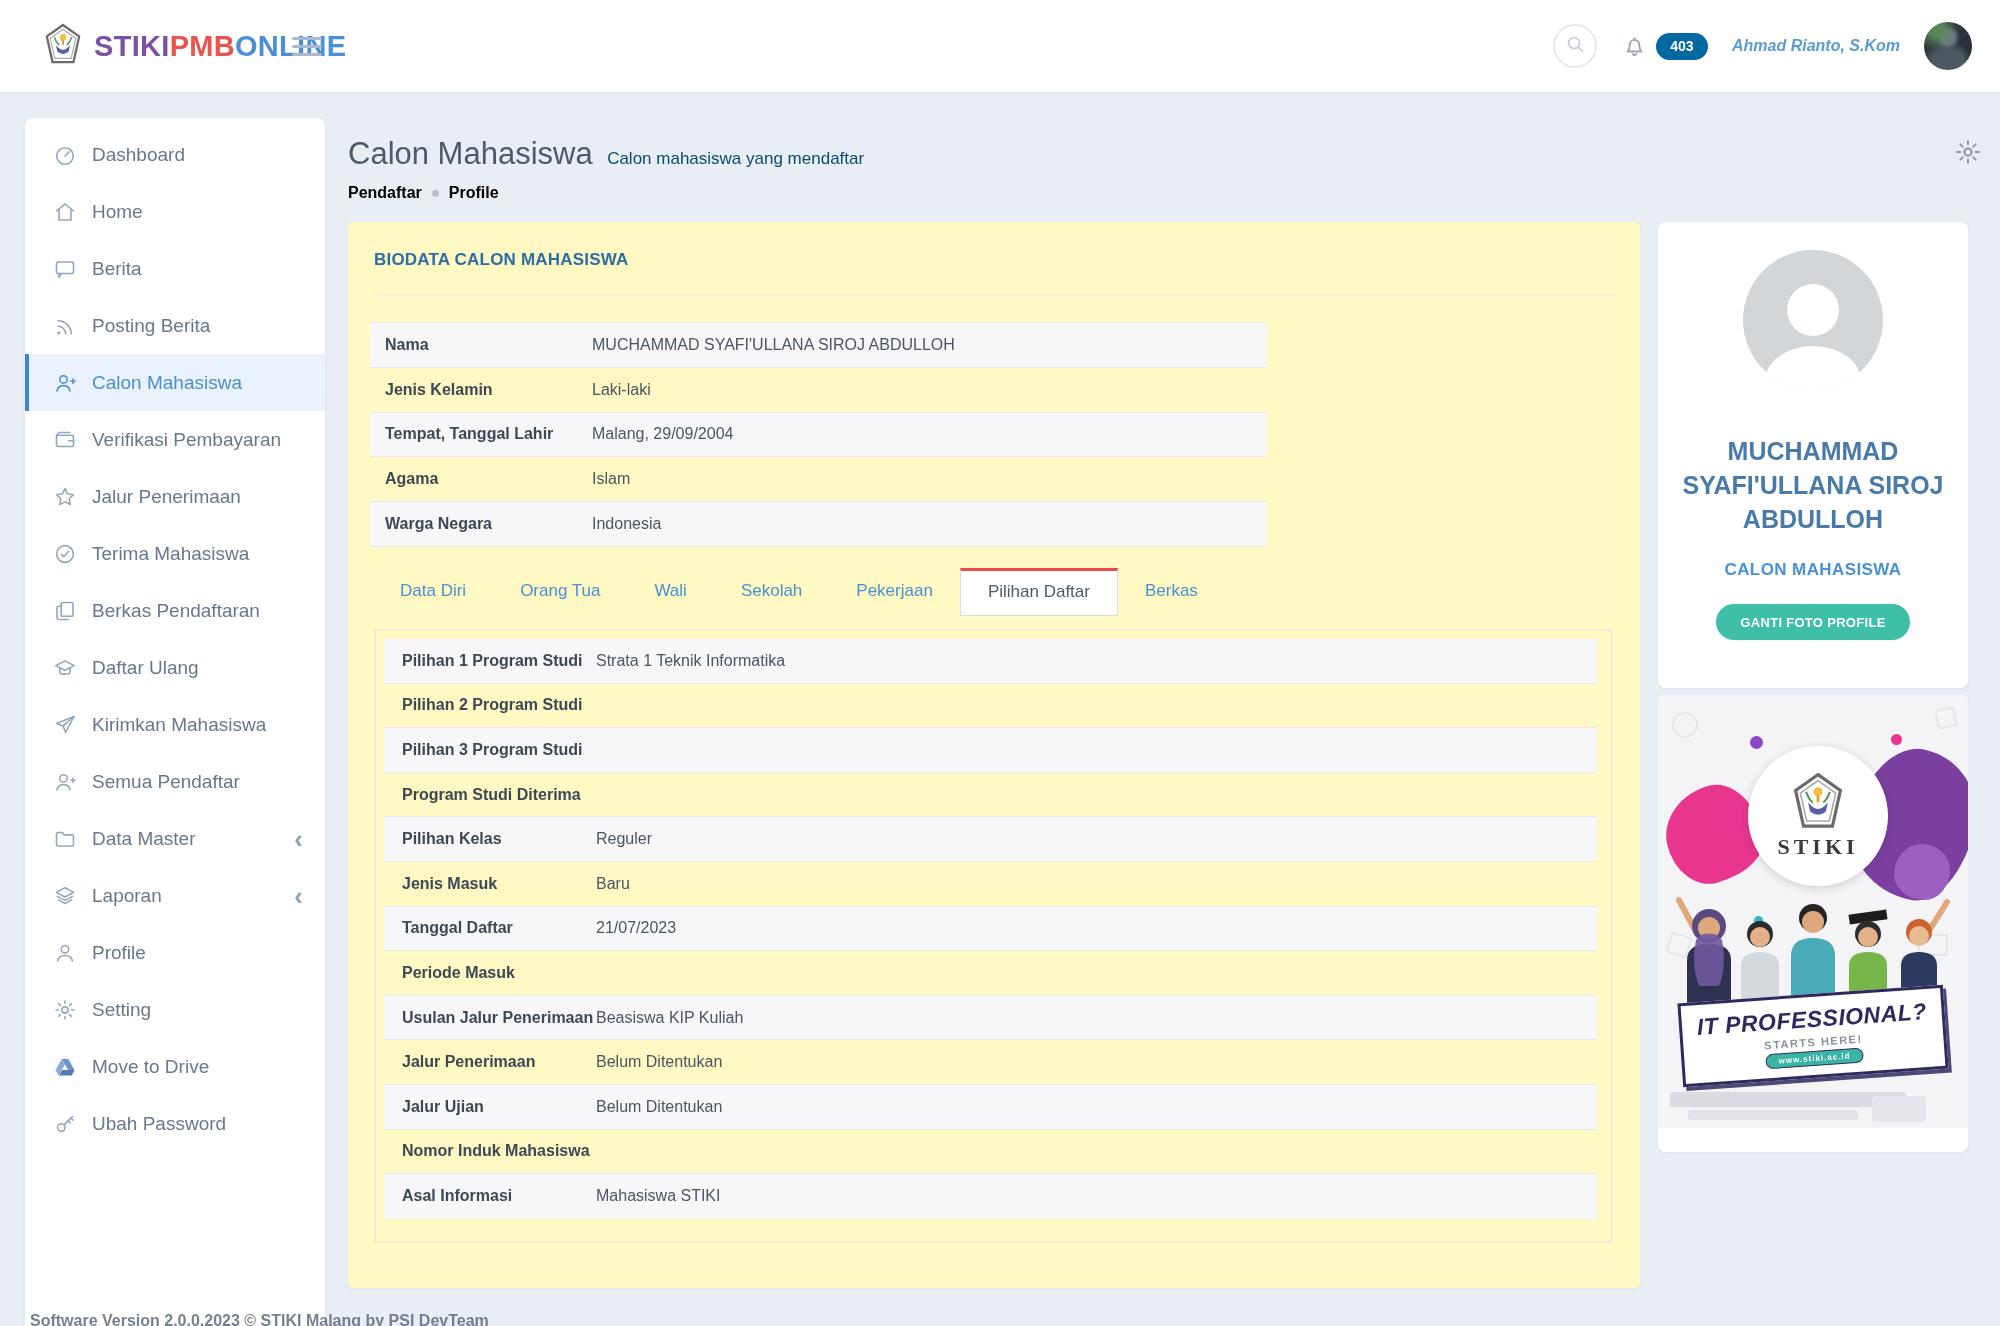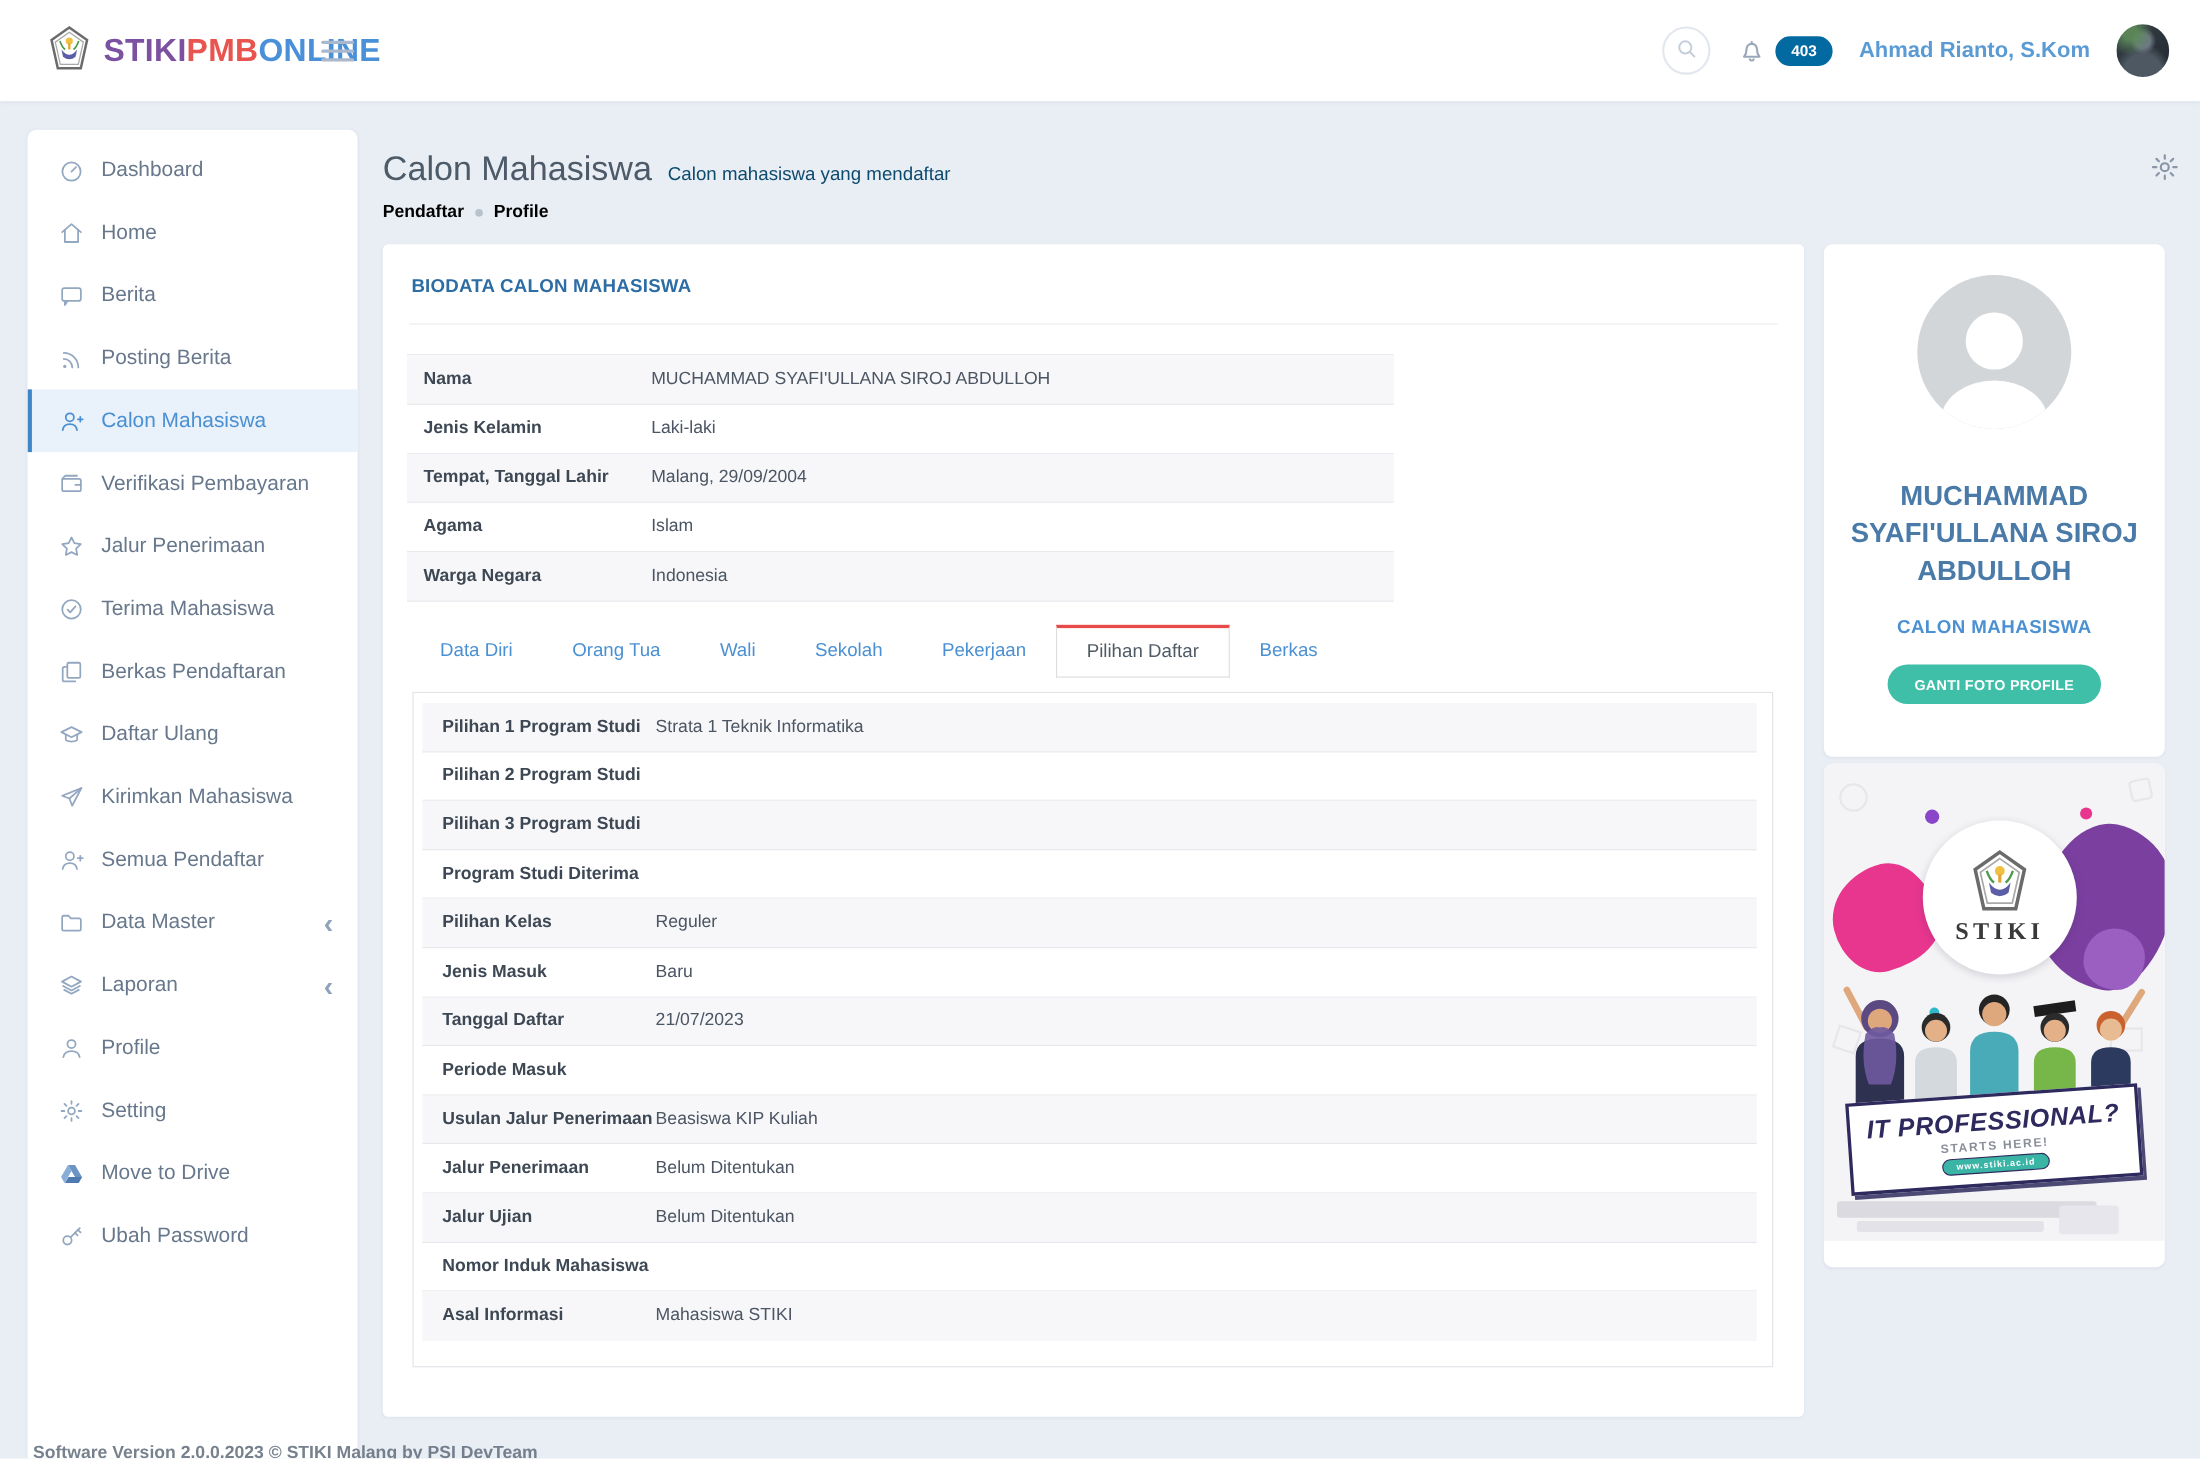--- a/index.html
+++ b/index.html
@@ -14,21 +14,21 @@
   .brand-text .b1 { color:#7c51a1; }
   .brand-text .b2 { color:#e8544e; }
   .brand-text .b3 { color:#4a90d9; }
   .hamburger { position:absolute; left:292px; top:34px; width:30px; height:24px; display:flex; flex-direction:column; justify-content:center; gap:5px; cursor:pointer; }
   .hamburger span { display:block; height:3px; border-radius:2px; background:#aab7cc; }
   .header-right { position:absolute; right:28px; top:0; height:92px; display:flex; align-items:center; gap:24px; }
   .search-btn { width:44px; height:44px; border-radius:50%; border:2px solid #e3e7ee; display:flex; align-items:center; justify-content:center; color:#c6cedb; cursor:pointer; }
   .bell-wrap { display:flex; align-items:center; gap:8px; }
   .bell { color:#9aa7b8; cursor:pointer; display:flex; }
   .badge { min-width:52px; height:27px; border-radius:14px; background:#0369a1; color:#fff; font-size:14px; font-weight:700; display:flex; align-items:center; justify-content:center; padding:0 12px; }
-  .user-name { color:#5b9bd5; font-size:20px; font-weight:600; cursor:pointer; }
+  .user-name { color:#5b9bd5; font-size:16px; font-weight:600; cursor:pointer;font-style:italic; }
   .avatar-sm { width:48px; height:48px; border-radius:50%; cursor:pointer;
     background:
       radial-gradient(circle at 26% 16%, rgba(92,140,88,.9) 12%, rgba(92,140,88,0) 38%),
       radial-gradient(circle at 50% 32%, #6d7883 16%, rgba(109,120,131,0) 30%),
       radial-gradient(circle at 50% 92%, #4d5862 34%, rgba(77,88,98,0) 52%),
       linear-gradient(140deg,#39424b,#20262c); }
 
   
   .sidebar { position:absolute; left:25px; top:118px; width:300px; height:1300px; background:#fff; border-radius:8px; box-shadow:0 1px 4px rgba(30,40,60,.05); padding-top:8px; overflow:hidden; }
   .side-item { height:57px; display:flex; align-items:center; gap:15px; padding:0 22px 0 27px; font-size:19px; color:#68788c; cursor:pointer; position:relative; }
@@ -43,21 +43,21 @@
   
   .page-head { position:absolute; left:348px; top:136px; }
   .page-title { font-size:31px; font-weight:500; color:#4d5a68; display:inline; }
   .page-subtitle { font-size:17px; color:#0c4a6e; margin-left:10px; }
   .breadcrumb { position:absolute; left:348px; top:184px; display:flex; align-items:center; gap:10px; font-size:16px; font-weight:600; }
   .breadcrumb .crumb { color:#000000; cursor:pointer; }
   .crumb-dot { width:7px; height:7px; border-radius:50%; background:#b9c1cb; }
   .content-gear { position:absolute; left:1954px; top:138px; color:#8a95a5; cursor:pointer; }
 
   
-  .main-card { position:absolute; left:348px; top:222px; width:1292px; height:1066px; background:#ffffff; border-radius:5px; box-shadow:0 1px 3px rgba(30,40,60,.05); }
+  .main-card { position:absolute; left:348px; top:222px; width:1292px; height:1066px; background:#fef9c3; border-radius:5px; box-shadow:0 1px 3px rgba(30,40,60,.05); }
   .bio-heading { position:absolute; left:26px; top:28px; color:#2e6da4; font-size:17px; font-weight:700; letter-spacing:.2px; }
   .hr1 { position:absolute; left:24px; right:24px; top:72px; height:1px; background:#ececef; }
 
   .bio-table { position:absolute; left:22px; top:100px; width:897px; border-top:1px solid #e7e8eb; }
   .trow { display:flex; align-items:center; height:44.8px; border-bottom:1px solid #e7e8eb; }
   .trow.stripe { background:#f7f7f9; }
   .tlabel { font-size:16px; font-weight:700; color:#3d4854; }
   .tvalue { font-size:16px; color:#4b5563; }
   .bio-table .tlabel { padding-left:15px; width:222px; flex:0 0 222px; }
 

